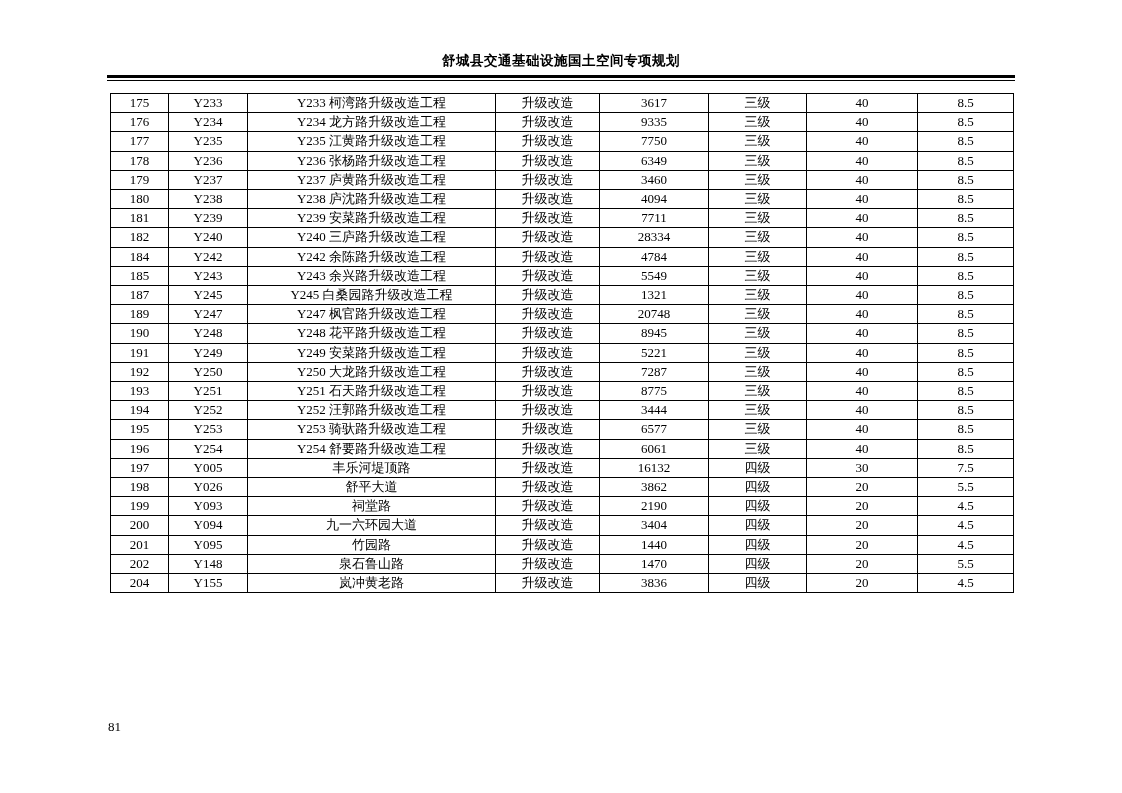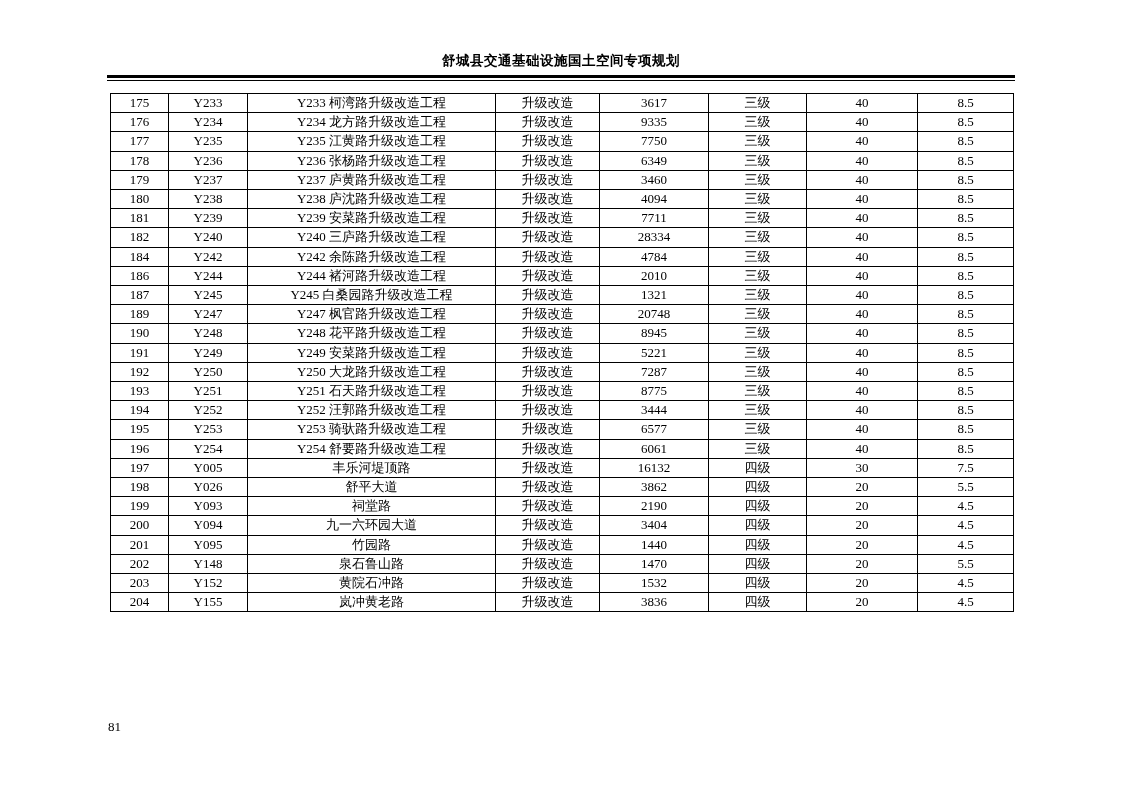--- a/index.html
+++ b/index.html
@@ -187,25 +187,25 @@
           <td>184</td>
           <td>Y242</td>
           <td>Y242 余陈路升级改造工程</td>
           <td>升级改造</td>
           <td>4784</td>
           <td>三级</td>
           <td>40</td>
           <td>8.5</td>
         </tr>
         <tr>
-          <td>186</td>
-          <td>Y244</td>
-          <td>Y244 褚河路升级改造工程</td>
-          <td>升级改造</td>
-          <td>2010</td>
+          <td>185</td>
+          <td>Y243</td>
+          <td>Y243 余兴路升级改造工程</td>
+          <td>升级改造</td>
+          <td>5549</td>
           <td>三级</td>
           <td>40</td>
           <td>8.5</td>
         </tr>
         <tr>
           <td>187</td>
           <td>Y245</td>
           <td>Y245 白桑园路升级改造工程</td>
           <td>升级改造</td>
           <td>1321</td>
@@ -347,30 +347,20 @@
           <td>202</td>
           <td>Y148</td>
           <td>泉石鲁山路</td>
           <td>升级改造</td>
           <td>1470</td>
           <td>四级</td>
           <td>20</td>
           <td>5.5</td>
         </tr>
         <tr>
-          <td>203</td>
-          <td>Y152</td>
-          <td>黄院石冲路</td>
-          <td>升级改造</td>
-          <td>1532</td>
-          <td>四级</td>
-          <td>20</td>
-          <td>4.5</td>
-        </tr>
-        <tr>
           <td>204</td>
           <td>Y155</td>
           <td>岚冲黄老路</td>
           <td>升级改造</td>
           <td>3836</td>
           <td>四级</td>
           <td>20</td>
           <td>4.5</td>
         </tr>
       </tbody>

